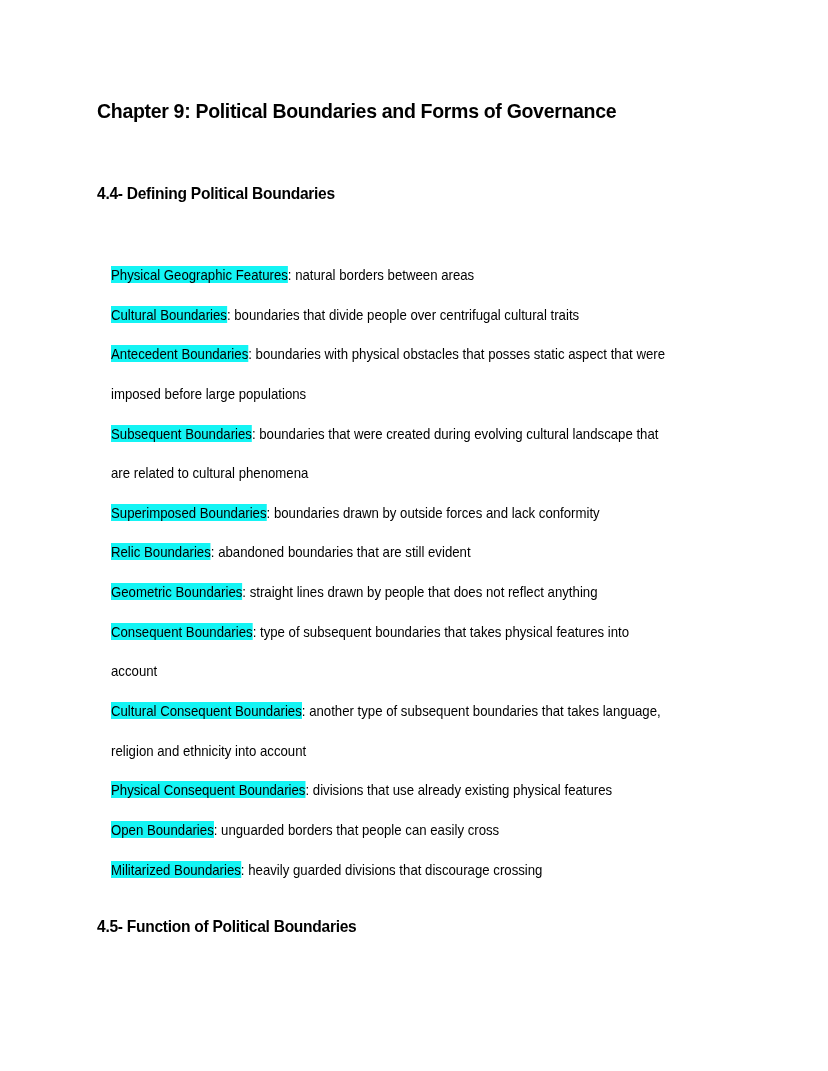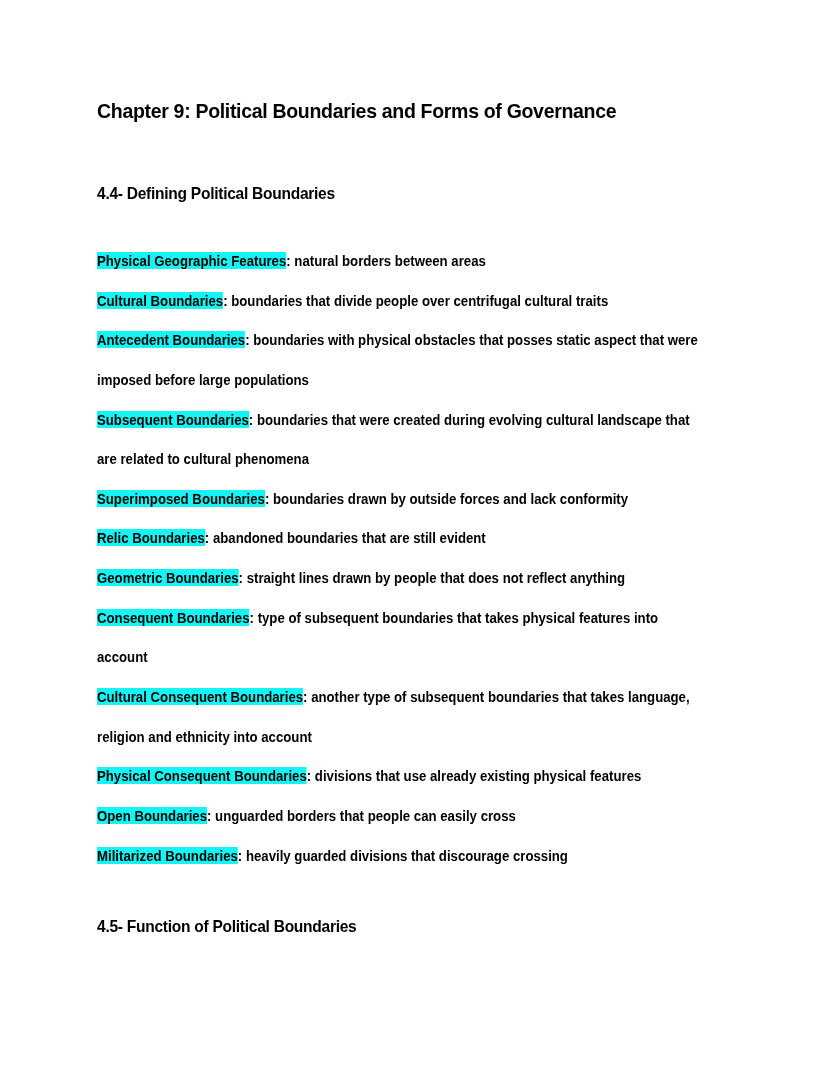--- a/index.html
+++ b/index.html
@@ -39,24 +39,23 @@
       font-size: 17px;
       white-space: nowrap;
       letter-spacing: -0.3px;
       transform-origin: left top;
       transform: scaleX(0.915);
     }
     .defs {
       position: absolute;
       top: 251px;
       left: 0;
-      margin: 0;
+      margin: 14px;
       padding: 0;
       list-style: none;
-      font-weight: bold;
     }
     .line {
       height: 39.65px;
       font-size: 15px;
       white-space: nowrap;
       transform-origin: left top;
       transform: scaleX(0.88);
       line-height: 20px;
     }
     .term {

